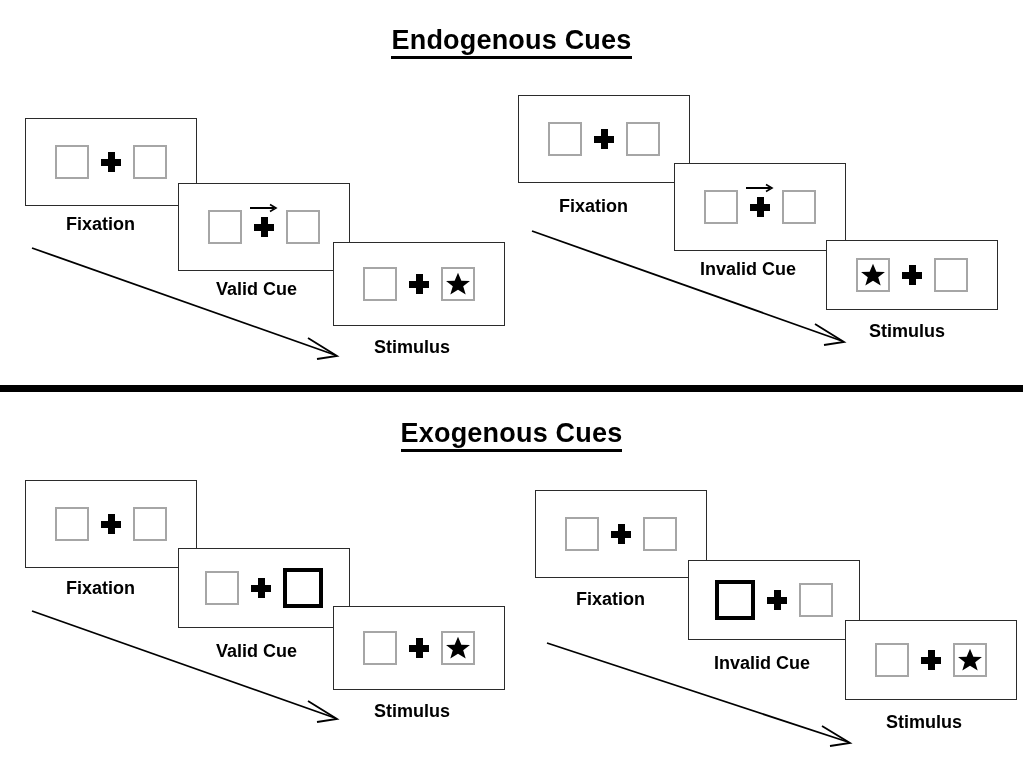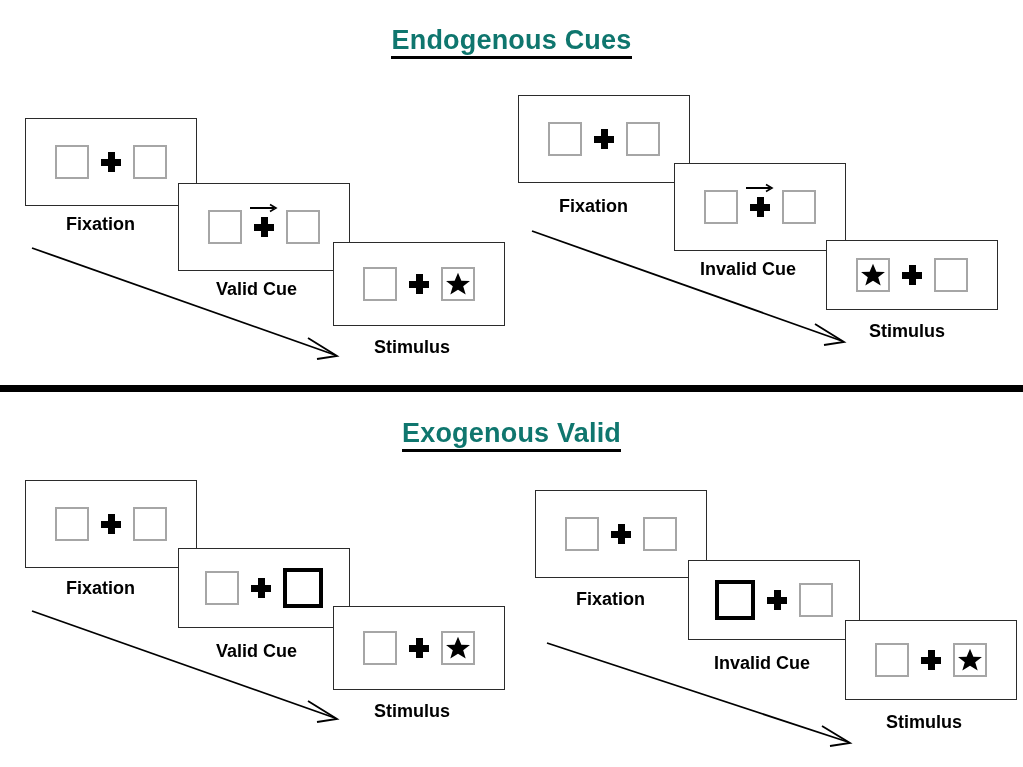--- a/index.html
+++ b/index.html
@@ -18,21 +18,21 @@
   }
 
   
   .section-title {
     position: absolute;
     width: 100%;
     text-align: center;
     font-weight: bold;
     font-size: 27px;
     letter-spacing: .2px;
-    color: #0f766e;
+    color: #000000;
   }
   .section-title span {
     border-bottom: 3px solid #000;
     padding-bottom: 1px;
   }
 
   
   .divider {
     position: absolute;
     left: 0;
@@ -222,21 +222,21 @@
       <div class="bar-v" style="left:6.5px;top:0;width:7px;height:20px;"></div>
     </div>
     <div class="sq" style="width:34px;height:34px;"></div>
   </div>
 </div>
 <div class="caption" style="left:869px; top:321px;">Stimulus</div>
 
 <div class="divider" style="top:385px;"></div>
 
 <div class="section-title" style="top:418px;">
-  <span>Exogenous Valid</span>
+  <span>Exogenous Cues</span>
 </div>
 
 <div class="flow-arrow" style="left:30px; top:608px;">
   <svg width="320" height="120" viewBox="0 0 320 120">
     <line x1="2" y1="3" x2="305" y2="110" stroke="#000" stroke-width="1.8"></line>
     <polyline points="278,93 307,111 287,114" fill="none" stroke="#000" stroke-width="1.8"></polyline>
   </svg>
 </div>
 
 <div class="panel" style="left:25px; top:480px; width:172px; height:88px;">

